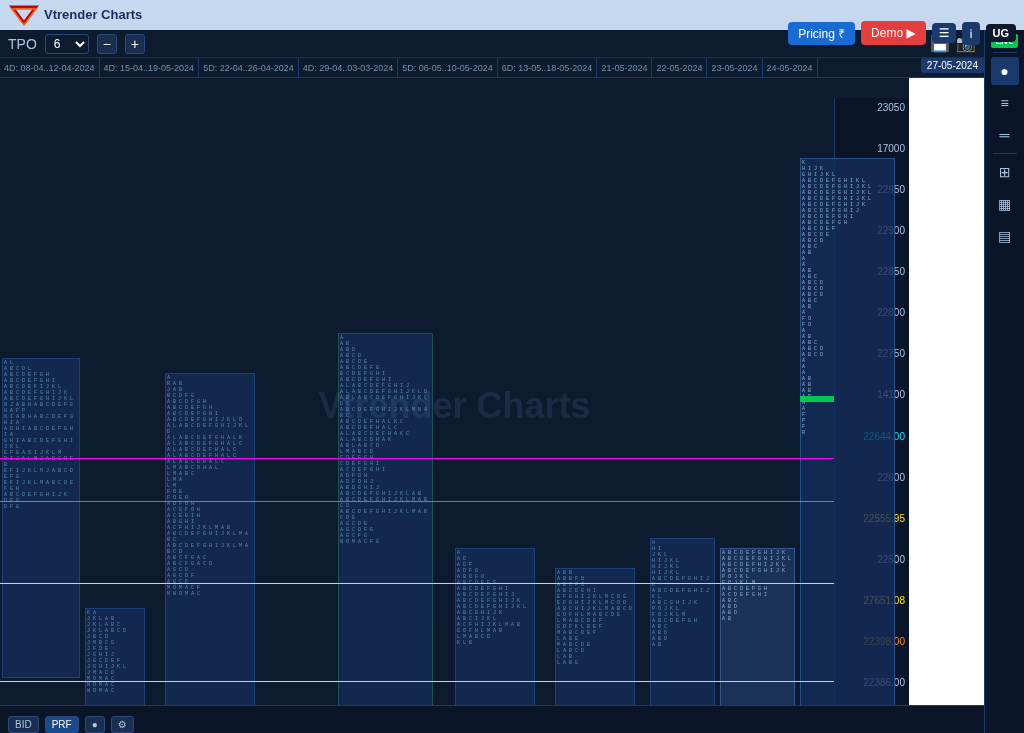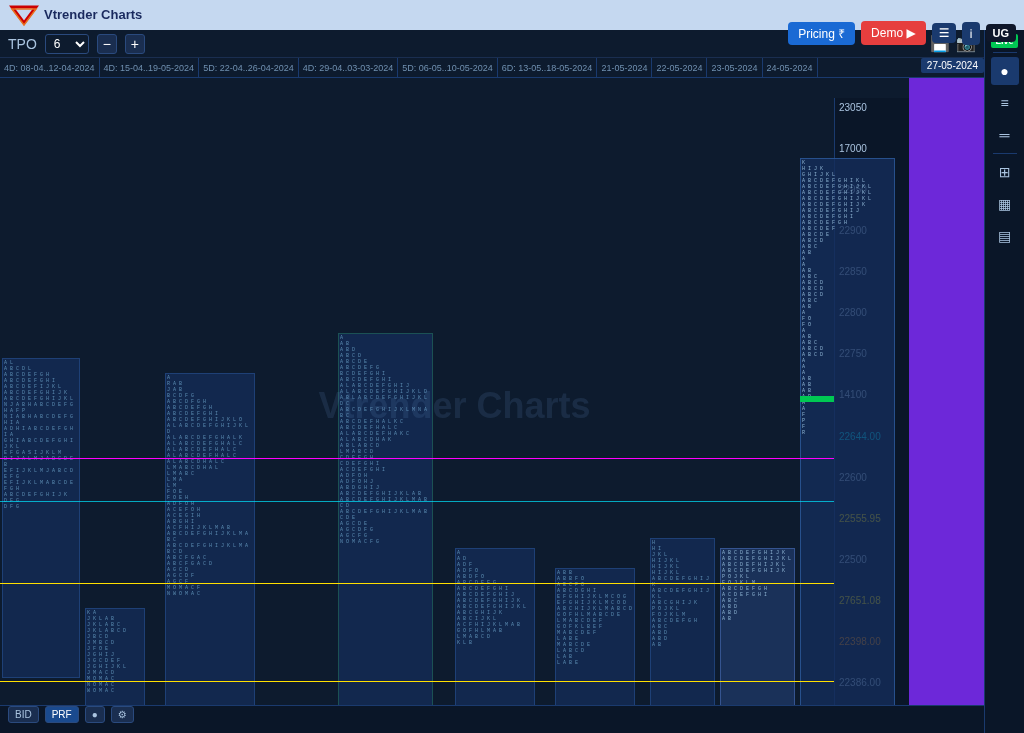--- a/index.html
+++ b/index.html
@@ -140,21 +140,21 @@
       font-size: 16px;
       cursor: pointer;
     }
 
     
     #chart-area {
       position: absolute;
       top: 58px; left: 0;
       right: 40px;
       bottom: 0;
-      background: #6d28d9;
+      background: #ffffff;
       overflow: hidden;
     }
 
     
     #date-ruler {
       position: absolute;
       top: 0; left: 0; right: 0;
       height: 20px;
       background: #0d1b2e;
       display: flex;
@@ -191,20 +191,21 @@
       background: #0a1628;
       border-left: 1px solid #1a3a6e;
       display: flex;
       flex-direction: column;
       justify-content: space-between;
       padding: 4px 4px;
     }
     .price-label {
       color: #aac4e0;
       font-size: 10px;
+      text-align: right;
     }
     .price-label.cyan { color: #00e5ff; }
     .price-label.yellow { color: #ffe000; }
     .price-label.orange { color: #ff8c00; }
 
     
     #chart-canvas {
       position: absolute;
       top: 20px; left: 0;
       right: 75px;
@@ -294,21 +295,21 @@
     
     #bottom-toolbar {
       position: absolute;
       bottom: 0;
       left: 0;
       right: 40px;
       height: 28px;
       background: #0a1628;
       border-top: 1px solid #1a3a6e;
       display: flex;
-      align-items: flex-start;
+      align-items: flex-end;
       padding: 0 8px;
       gap: 6px;
       z-index: 90;
     }
     .bottom-btn {
       background: #1a2e50;
       color: #aac4e0;
       border: 1px solid #2a4a7e;
       border-radius: 3px;
       padding: 2px 6px;

